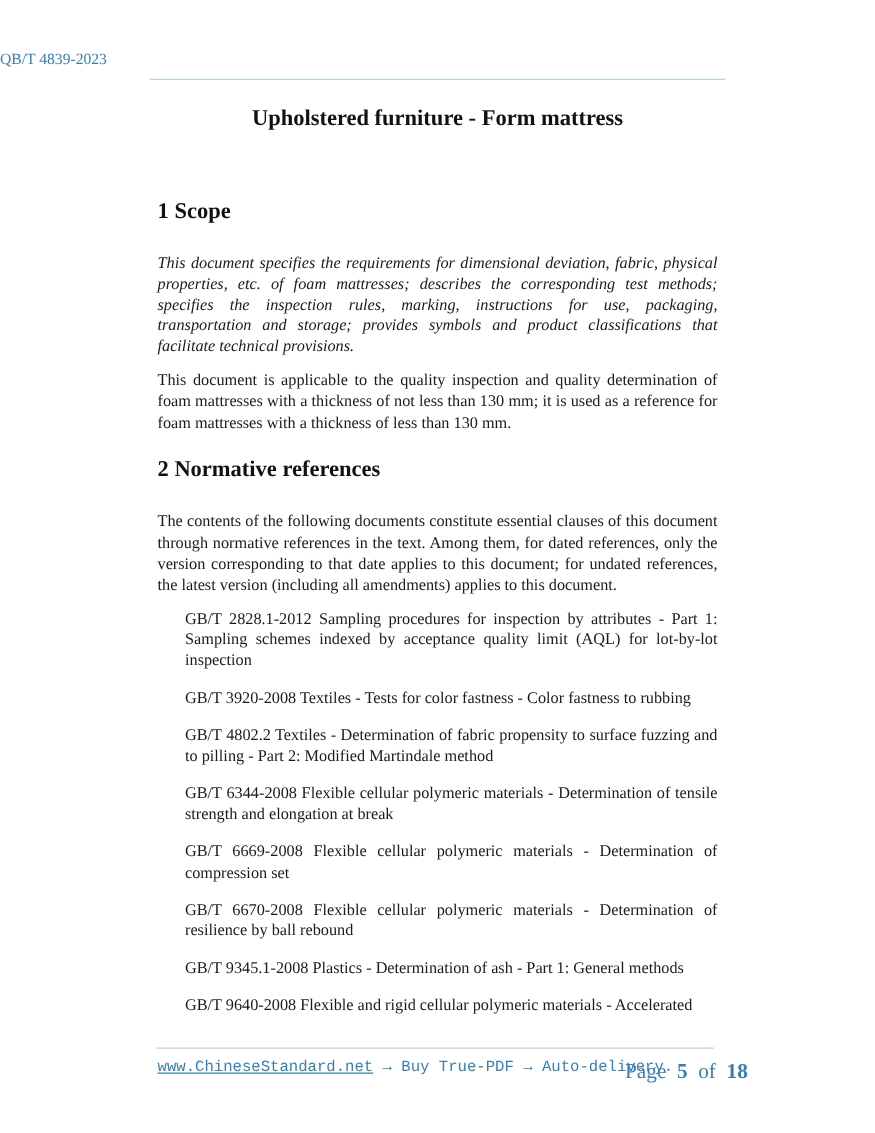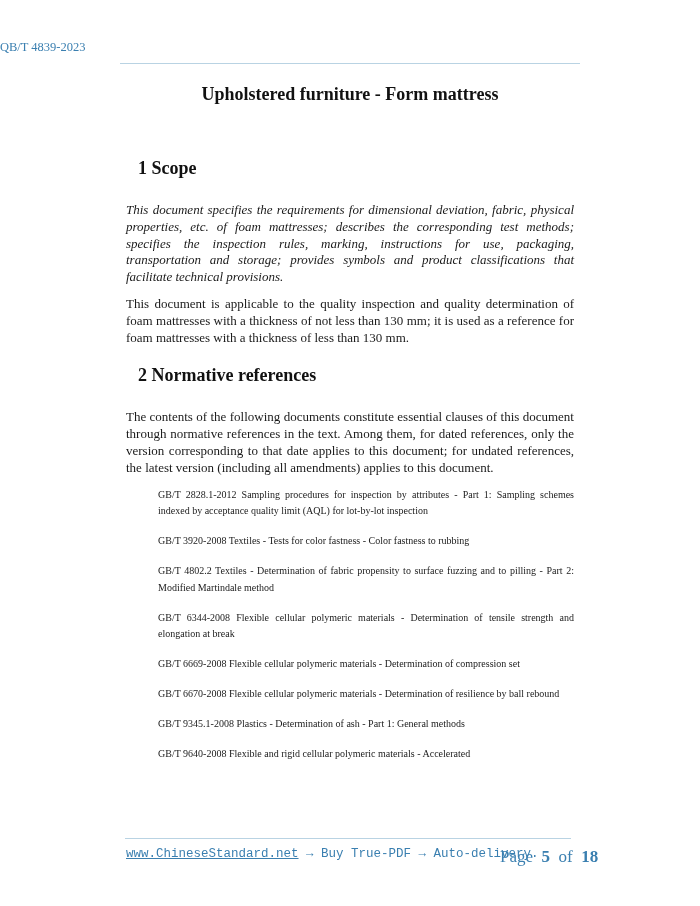--- a/index.html
+++ b/index.html
@@ -4,29 +4,29 @@
 <style>
   html, body { margin: 0; padding: 0; background: #ffffff; }
   body { width: 700px; height: 906px; position: relative; overflow: hidden;
          font-family: "Liberation Serif", "DejaVu Serif", serif; color: #1a1a1a; }
   .page-header { position: absolute; top: 40px; left: 0; width: 700px; text-align: left;
                  font-size: 12.5px; color: #3a7fb0; }
   .header-rule { position: absolute; top: 63px; left: 120px; width: 460px; height: 1px; background: #b9d3e3; }
   .doc-title { position: absolute; top: 84px; left: 0; width: 700px; text-align: center;
                font-size: 18px; font-weight: bold; color: #111; }
   .content { position: absolute; left: 126px; top: 158px; width: 448px; }
-  h2 { font-size: 18px; font-weight: bold; margin: 12px; color: #111; }
+  h2 { font-size: 18px; font-weight: bold; margin: 0; color: #111; }
   p { font-size: 13px; line-height: 16.8px; margin: 0; text-align: justify; }
   .h-scope { margin-top: 0; }
   .p1 { margin-top: 23px; font-style: italic; }
   .p2 { margin-top: 10px; }
   .h-norm { margin-top: 19px; }
   .p3 { margin-top: 23px; }
   .refs { margin-top: 10px; padding-left: 18px; }
-  .ref { font-size: 10px; line-height: 16.8px; text-align: justify; margin: 0 0 13px 14px; }
+  .ref { font-size: 13px; line-height: 16.8px; text-align: justify; margin: 0 0 13px 4px; }
   .footer-rule { position: absolute; top: 838px; left: 125px; width: 446px; height: 1px; background: #b9d3e3; }
   .footer-left { position: absolute; top: 847px; left: 126px; font-size: 12.5px; color: #3a7fb0; font-family: Liberation Mono, monospace; }
   .footer-left a { color: #3a7fb0; text-decoration: underline; }
   .footer-right { position: absolute; top: 847px; left: 500px; font-size: 17px; color: #3a7fb0; }
   .footer-right b { font-weight: bold; }
 </style>
 </head>
 <body>
 
 <div class="page-header">QB/T 4839-2023</div>

